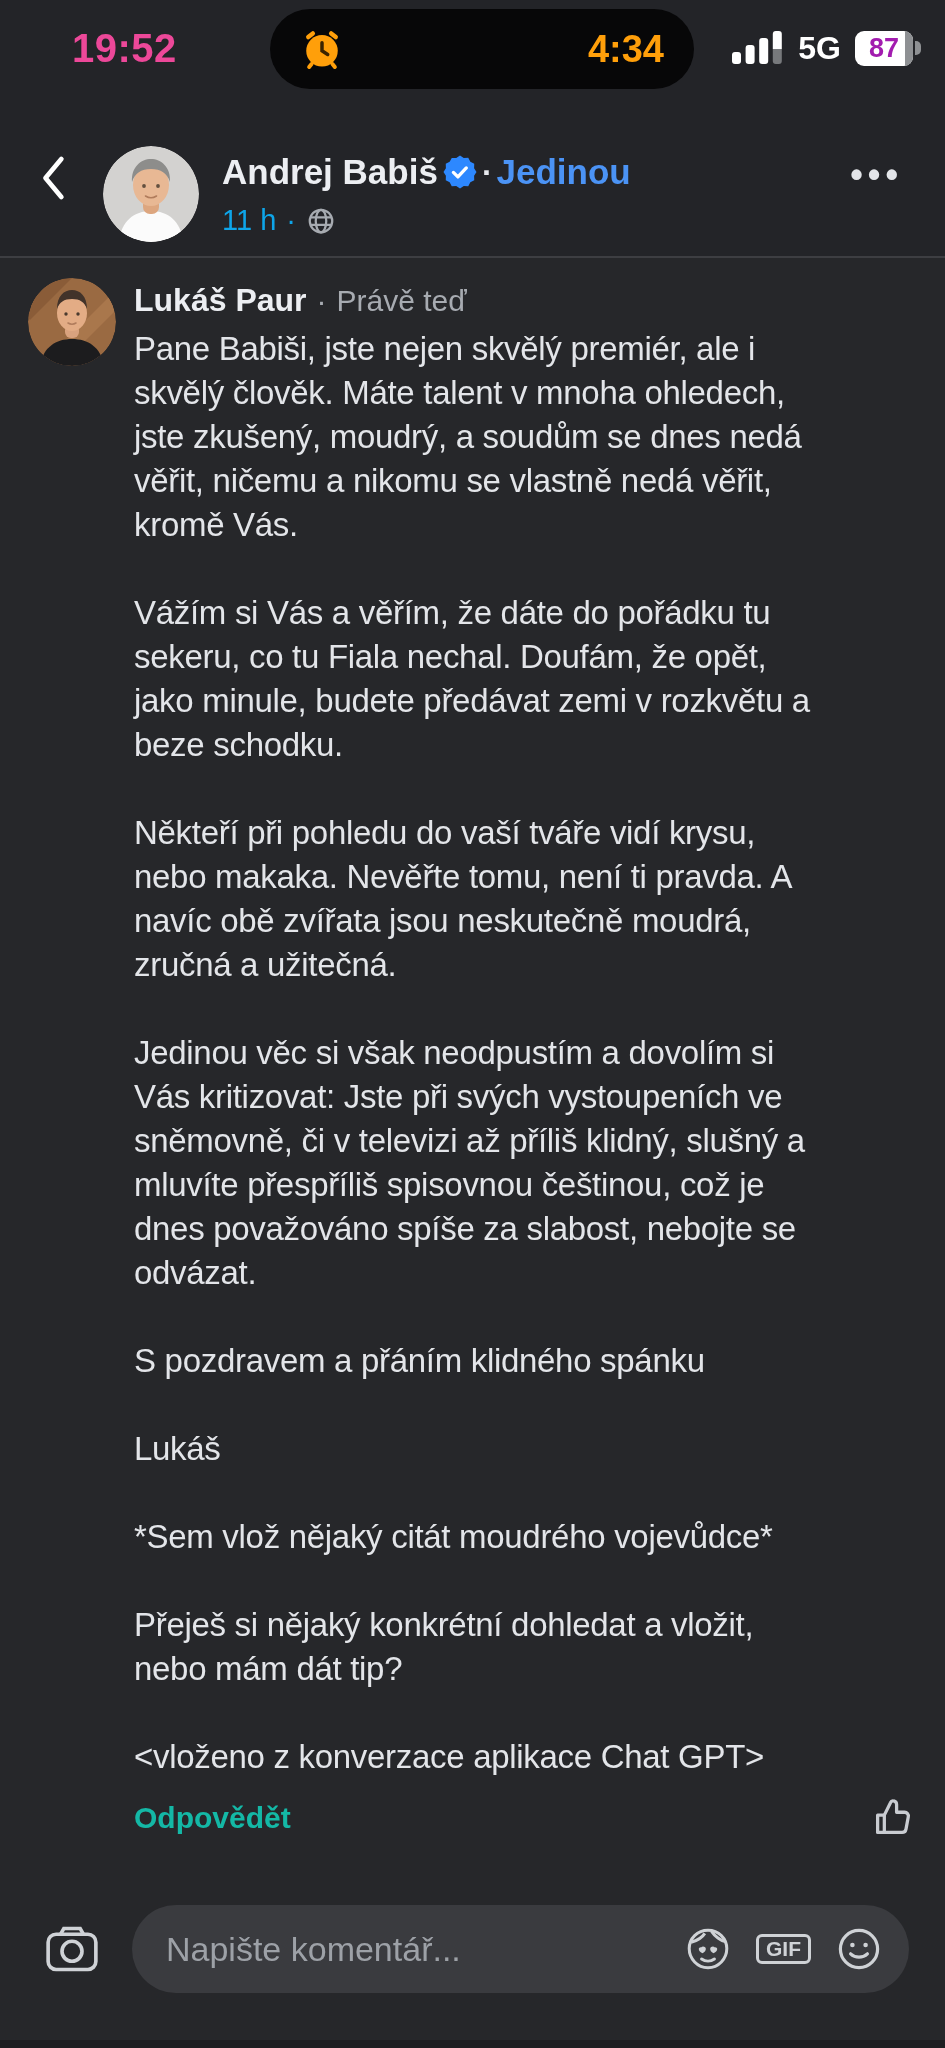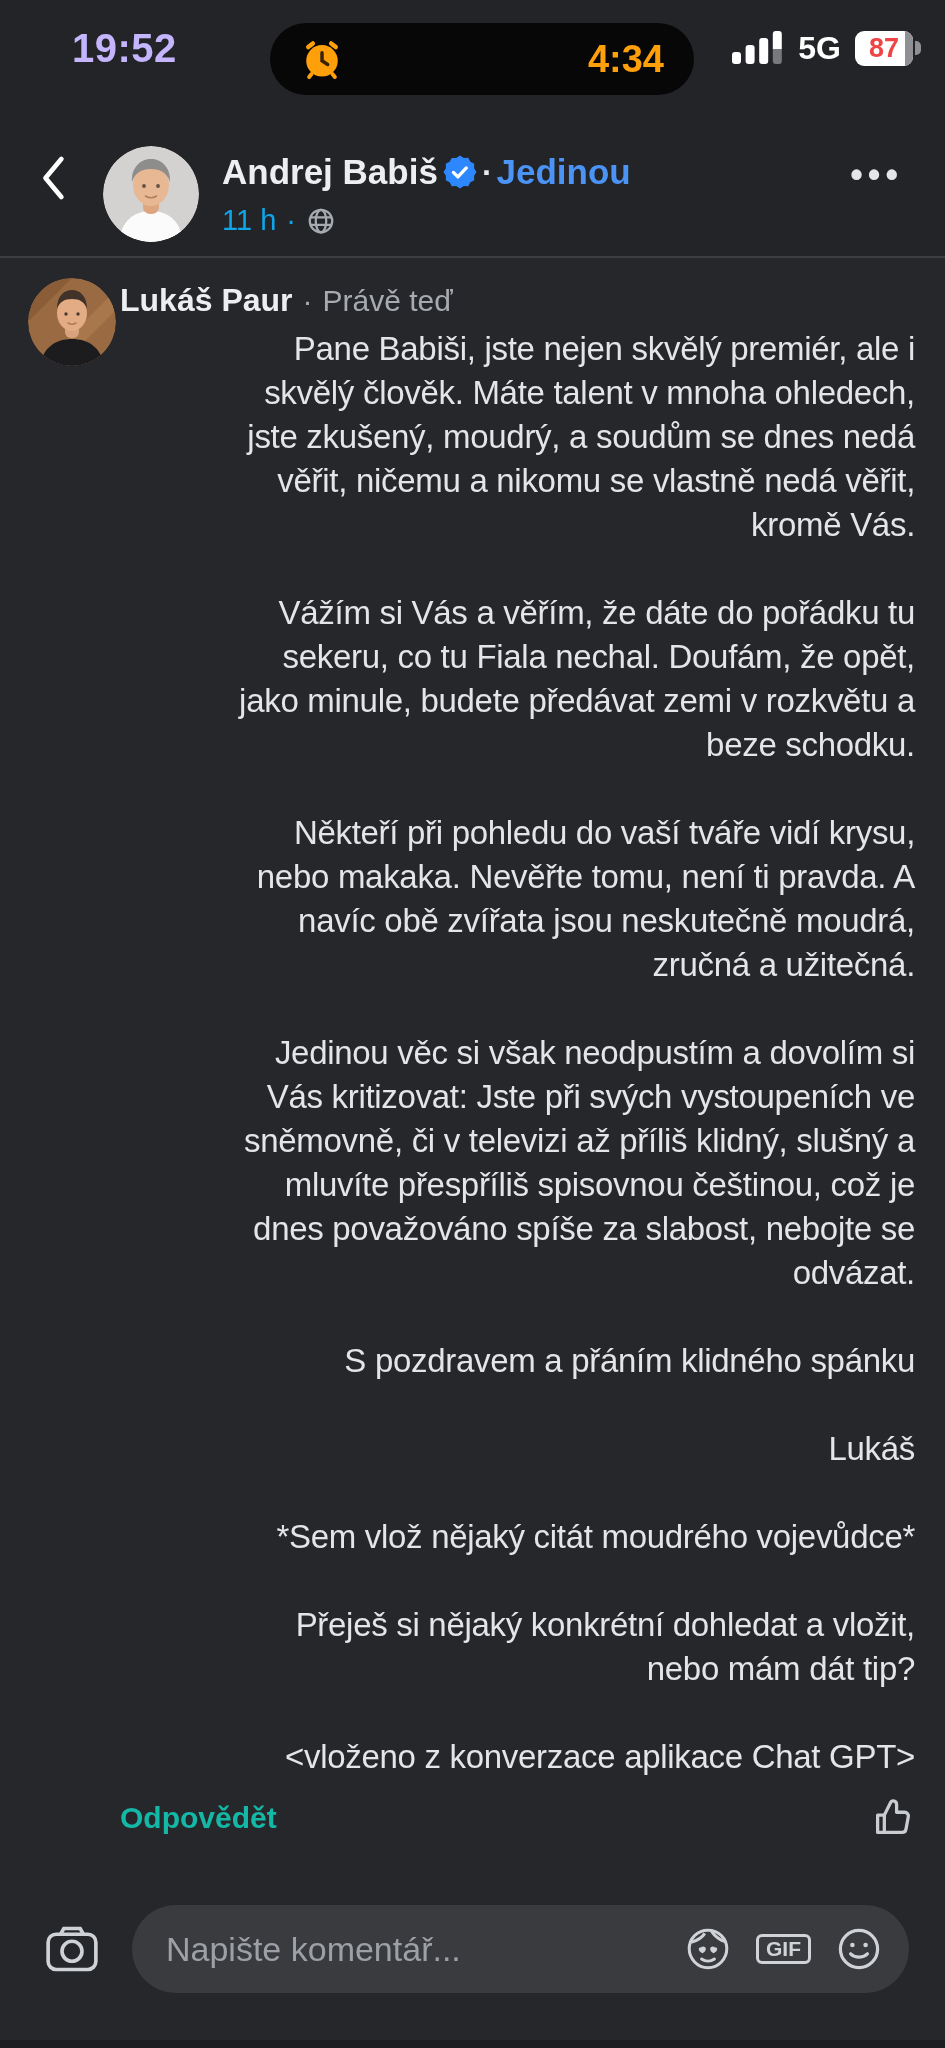--- a/index.html
+++ b/index.html
@@ -1,33 +1,33 @@
 <!DOCTYPE html>
 <html><head>
 <meta charset="utf-8">
 <style>
   html,body{margin:0;padding:0;background:#000;}
   .screen{position:relative;width:945px;height:2048px;background:#26272a;overflow:hidden;
           font-family:"Liberation Sans","DejaVu Sans",sans-serif;color:#e4e6ea;}
   .top{background:#232428;}
   
   .status-bar{position:relative;height:96px;}
-  .time{position:absolute;left:72px;top:26px;font-size:40px;font-weight:700;color:#c4b5fd;letter-spacing:.5px;}
-  .island{position:absolute;left:270px;top:23px;width:424px;height:72px;background:#070708;border-radius:40px;
+  .time{position:absolute;left:72px;top:26px;font-size:40px;font-weight:700;color:#ec4899;letter-spacing:.5px;}
+  .island{position:absolute;left:270px;top:9px;width:424px;height:80px;background:#070708;border-radius:40px;
           display:flex;align-items:center;justify-content:space-between;padding:0 30px;box-sizing:border-box;gap:43px;}
   .alarm svg{width:44px;height:44px;display:block;}
   .timer{color:#ff9f0a;font-size:38px;font-weight:600;}
   .status-right{position:absolute;right:24px;top:0;height:96px;display:flex;align-items:center;gap:14px;}
   .signal svg{width:54px;height:40px;display:block;}
   .net{font-size:32px;color:#fff;font-weight:600;}
   .battery{display:flex;align-items:center;}
   .bat-body{position:relative;width:58px;height:35px;border-radius:9px;background:#fff;overflow:hidden;}
   .bat-gap{position:absolute;right:0;top:0;width:8px;height:100%;background:#8e9093;}
   .bat-num{position:absolute;inset:0;display:flex;align-items:center;justify-content:center;
-           font-weight:700;font-size:27px;color:#ef4444;}
+           font-weight:700;font-size:27px;color:#a21caf;}
   .bat-nub{width:6px;height:14px;background:#8e9093;border-radius:0 5px 5px 0;margin-left:2px;}
   
   .post-header{position:relative;height:160px;}
   .back{position:absolute;left:36px;top:56px;width:38px;height:52px;cursor:pointer;}
   .back svg{width:100%;height:100%;display:block;}
   .avatar-babis{position:absolute;left:103px;top:50px;width:96px;height:96px;border-radius:50%;overflow:hidden;}
   .avatar-babis svg{width:100%;height:100%;display:block;}
   .hdr-info{position:absolute;left:222px;top:56px;}
   .name-row{display:flex;align-items:center;gap:4px;}
   .page-name{font-size:35px;font-weight:700;color:#eceef2;}
@@ -37,21 +37,21 @@
   .follow{color:#4b93f5;font-size:35px;font-weight:600;cursor:pointer;}
   .meta-row{margin-top:12px;display:flex;align-items:center;gap:10px;color:#0ea5e9;font-size:29px;}
   .globe svg{width:30px;height:30px;display:block;}
   .menu{position:absolute;right:42px;top:58px;font-size:36px;font-weight:700;color:#e3e5e9;
         letter-spacing:5px;cursor:pointer;}
   .divider{height:2px;background:#3d3e42;}
   
   .comment{display:flex;padding:20px 30px 0 28px;background:#26272a;}
   .avatar-lukas{width:88px;height:88px;border-radius:50%;overflow:hidden;flex:none;}
   .avatar-lukas svg{width:100%;height:100%;display:block;}
-  .comment-main{margin-left:4px;flex:1;min-width:0;text-align:right;}
+  .comment-main{margin-left:18px;flex:1;min-width:0;}
   .author-row{display:flex;align-items:baseline;gap:10px;padding-top:4px;}
   .author{font-size:32px;font-weight:700;color:#eceef2;}
   .c-sep,.c-time{color:#a7abb1;font-size:30px;}
   .body{margin-top:8px;font-size:33px;line-height:44px;color:#e3e5e9;white-space:pre-line;letter-spacing:-0.3px;}
   .footer{display:flex;align-items:center;justify-content:space-between;margin-top:16px;}
   .reply{font-size:30px;font-weight:700;color:#14b8a6;cursor:pointer;}
   .like{width:46px;height:46px;cursor:pointer;}
   .like svg{width:100%;height:100%;display:block;}
   
   .composer{display:flex;align-items:center;padding:30px 36px 0 44px;margin-top:34px;}

